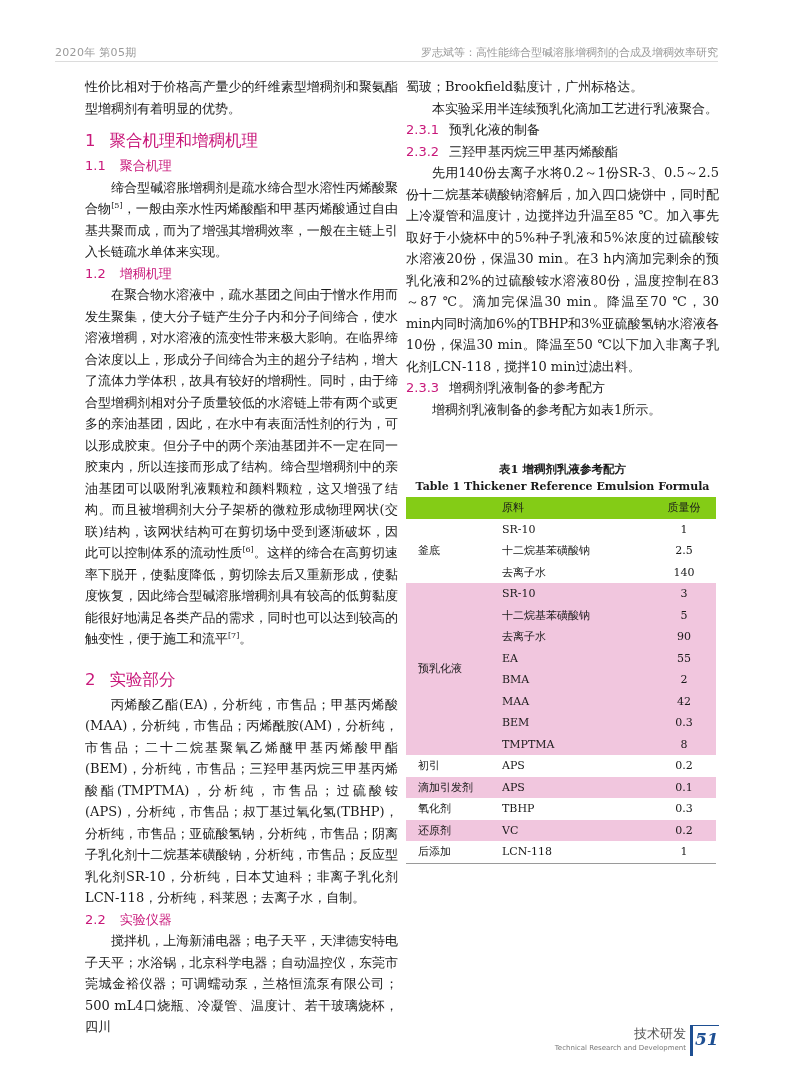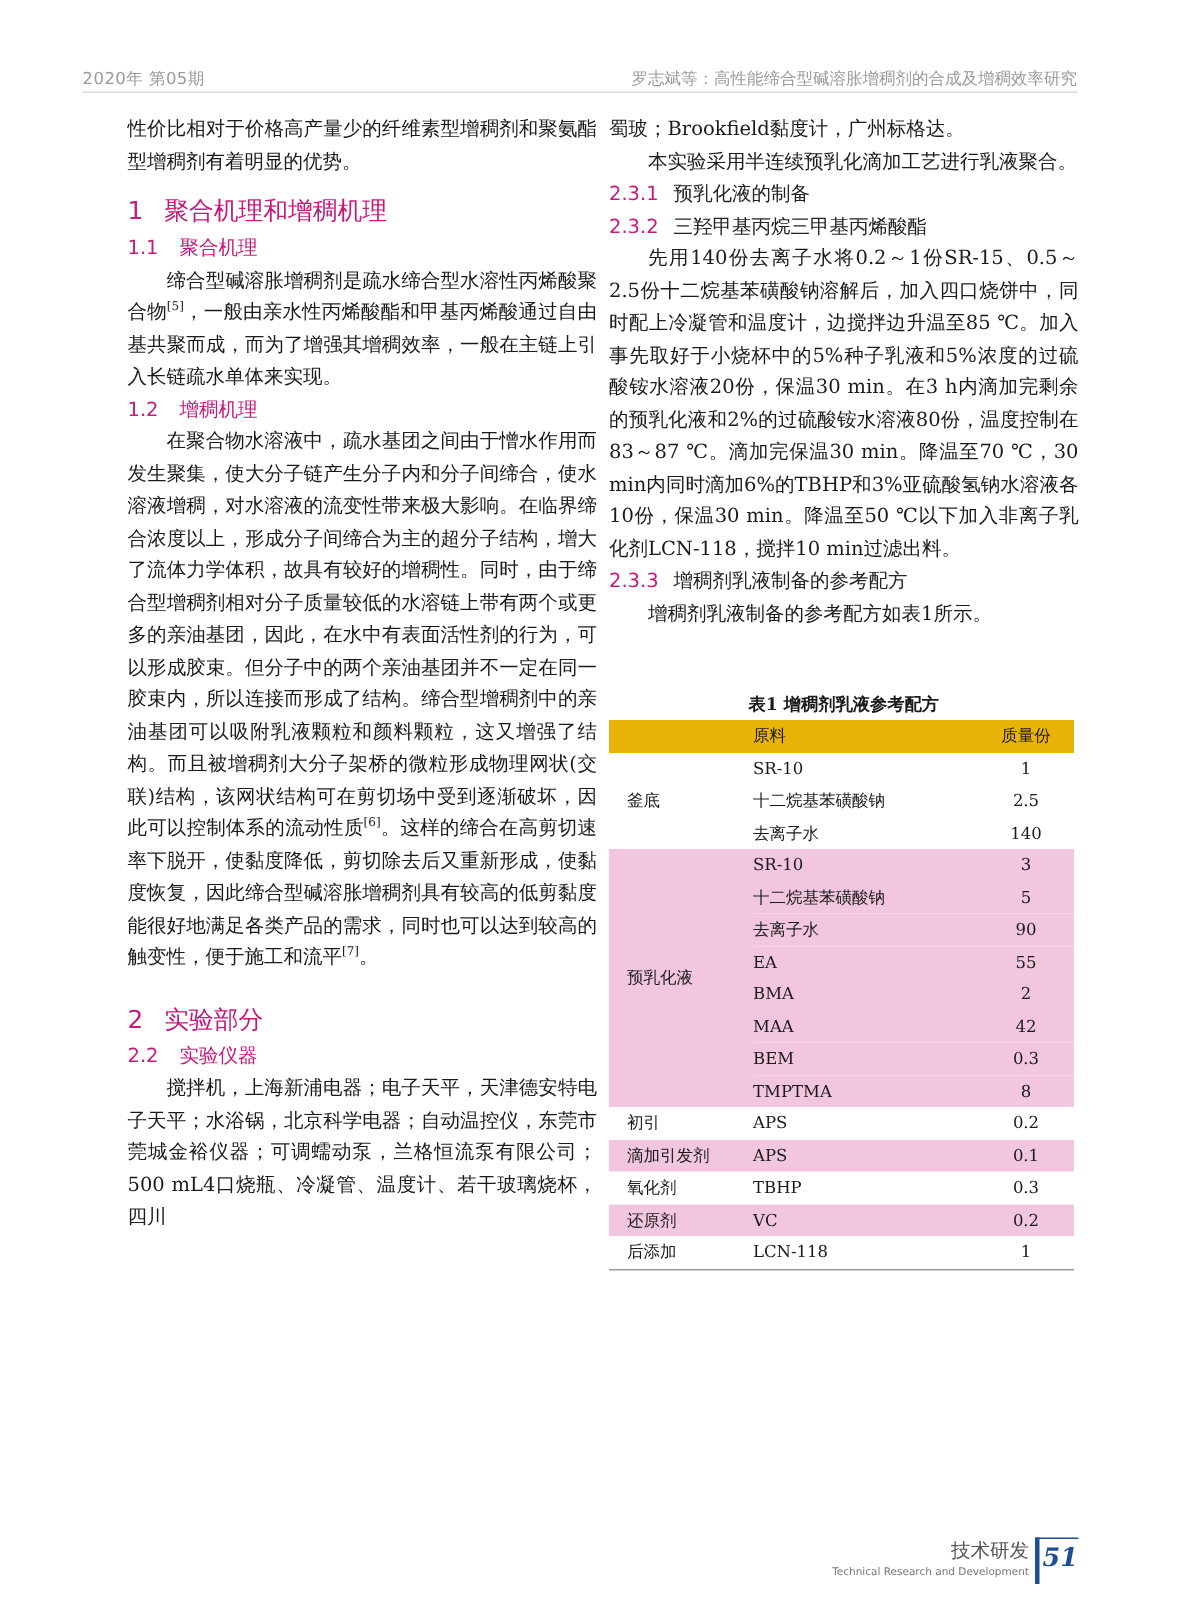--- a/index.html
+++ b/index.html
@@ -21,21 +21,21 @@
   .h2 { color:#c8187a; font-family:"DejaVu Sans","Liberation Sans",sans-serif; font-size:13px;
         line-height:21.5px; }
   .h2 .num { margin-right:14px; font-weight:normal; }
   .h3 { font-family:"DejaVu Sans","Liberation Sans",sans-serif; font-size:13px; line-height:21.5px; color:#222; }
   .h3 .num { color:#c8187a; margin-right:10px; }
   sup { font-size:8px; line-height:0; }
   .tbl-cap { text-align:center; font-size:11.5px; font-weight:bold; line-height:18px; }
   .tbl-cap-en { text-align:center; font-size:11px; font-weight:bold; line-height:17px; }
   table { border-collapse:collapse; width:310px; font-size:11px; margin-top:2px; }
   td, th { padding:0 0; height:19.3px; font-weight:normal; }
-  thead th { background:#eab308; height:19px; }
+  thead th { background:#84cc16; height:19px; }
   .pink td { background:#f1c6de; }
   .c1 { width:84px; padding-left:12px; text-align:left; }
   .c2 { width:150px; text-align:left; }
   .c3 { text-align:center; }
   tbody tr:last-child td { border-bottom:1px solid #9a9a9a; }
   .footer { position:absolute; left:540px; top:1020px; width:254px; height:40px; }
   .ft-cn { position:absolute; right:108px; top:5px; font-family:"DejaVu Sans","Liberation Sans",sans-serif;
            font-size:13px; color:#555; }
   .ft-en { position:absolute; right:108px; top:24px; font-family:"DejaVu Sans","Liberation Sans",sans-serif;
            font-size:7px; color:#777; white-space:nowrap; }
@@ -65,49 +65,51 @@
 
   <div class="h2">
     <span class="num">1.2</span><span>增稠机理</span>
   </div>
   <p class="indent"><span>在聚合物水溶液中，疏水基团之间由于憎水作用而发生聚集，使大分子链产生分子内和分子间缔合，使水溶液增稠，对水溶液的流变性带来极大影响。在临界缔合浓度以上，形成分子间缔合为主的超分子结构，增大了流体力学体积，故具有较好的增稠性。同时，由于缔合型增稠剂相对分子质量较低的水溶链上带有两个或更多的亲油基团，因此，在水中有表面活性剂的行为，可以形成胶束。但分子中的两个亲油基团并不一定在同一胶束内，所以连接而形成了结构。缔合型增稠剂中的亲油基团可以吸附乳液颗粒和颜料颗粒，这又增强了结构。而且被增稠剂大分子架桥的微粒形成物理网状(交联)结构，该网状结构可在剪切场中受到逐渐破坏，因此可以控制体系的流动性质</span><sup>[6]</sup><span>。这样的缔合在高剪切速率下脱开，使黏度降低，剪切除去后又重新形成，使黏度恢复，因此缔合型碱溶胀增稠剂具有较高的低剪黏度能很好地满足各类产品的需求，同时也可以达到较高的触变性，便于施工和流平</span><sup>[7]</sup><span>。</span></p>
 
   <div class="h1" style="margin-top:18px;">
     <span class="num">2</span><span>实验部分</span>
   </div>
 
+  <p class="indent">丙烯酸乙酯(EA)，分析纯，市售品；甲基丙烯酸(MAA)，分析纯，市售品；丙烯酰胺(AM)，分析纯，市售品；二十二烷基聚氧乙烯醚甲基丙烯酸甲酯(BEM)，分析纯，市售品；三羟甲基丙烷三甲基丙烯酸酯(TMPTMA)，分析纯，市售品；过硫酸铵(APS)，分析纯，市售品；叔丁基过氧化氢(TBHP)，分析纯，市售品；亚硫酸氢钠，分析纯，市售品；阴离子乳化剂十二烷基苯磺酸钠，分析纯，市售品；反应型乳化剂SR-10，分析纯，日本艾迪科；非离子乳化剂LCN-118，分析纯，科莱恩；去离子水，自制。</p>
 
   <div class="h2">
     <span class="num">2.2</span><span>实验仪器</span>
   </div>
   <p class="indent">搅拌机，上海新浦电器；电子天平，天津德安特电子天平；水浴锅，北京科学电器；自动温控仪，东莞市莞城金裕仪器；可调蠕动泵，兰格恒流泵有限公司；500 mL4口烧瓶、冷凝管、温度计、若干玻璃烧杯，四川</p>
 </div>
 
 <div class="col right">
   <p>蜀玻；Brookfield黏度计，广州标格达。</p>
 
   <p class="indent">本实验采用半连续预乳化滴加工艺进行乳液聚合。</p>
 
   <div class="h3">
     <span class="num">2.3.1</span><span>预乳化液的制备</span>
   </div>
 
   <div class="h3">
     <span class="num">2.3.2</span><span>三羟甲基丙烷三甲基丙烯酸酯</span>
   </div>
-  <p class="indent">先用140份去离子水将0.2～1份SR-15、0.5～2.5份十二烷基苯磺酸钠溶解后，加入四口烧饼中，同时配上冷凝管和温度计，边搅拌边升温至85 ℃。加入事先取好于小烧杯中的5%种子乳液和5%浓度的过硫酸铵水溶液20份，保温30 min。在3 h内滴加完剩余的预乳化液和2%的过硫酸铵水溶液80份，温度控制在83～87 ℃。滴加完保温30 min。降温至70 ℃，30 min内同时滴加6%的TBHP和3%亚硫酸氢钠水溶液各10份，保温30 min。降温至50 ℃以下加入非离子乳化剂LCN-118，搅拌10 min过滤出料。</p>
+  <p class="indent">先用140份去离子水将0.2～1份SR-3、0.5～2.5份十二烷基苯磺酸钠溶解后，加入四口烧饼中，同时配上冷凝管和温度计，边搅拌边升温至85 ℃。加入事先取好于小烧杯中的5%种子乳液和5%浓度的过硫酸铵水溶液20份，保温30 min。在3 h内滴加完剩余的预乳化液和2%的过硫酸铵水溶液80份，温度控制在83～87 ℃。滴加完保温30 min。降温至70 ℃，30 min内同时滴加6%的TBHP和3%亚硫酸氢钠水溶液各10份，保温30 min。降温至50 ℃以下加入非离子乳化剂LCN-118，搅拌10 min过滤出料。</p>
 
   <div class="h3">
     <span class="num">2.3.3</span><span>增稠剂乳液制备的参考配方</span>
   </div>
   <p class="indent">增稠剂乳液制备的参考配方如表1所示。</p>
 
   <div style="height:40px;"></div>
 
   <div class="tbl-cap">表1   增稠剂乳液参考配方</div>
+  <div class="tbl-cap-en">Table 1   Thickener Reference Emulsion Formula</div>
 
   <table>
     <thead>
       <tr>
         <th class="c1"></th>
         <th class="c2">原料</th>
         <th class="c3">质量份</th>
       </tr>
     </thead>
     <tbody id="tbody">

